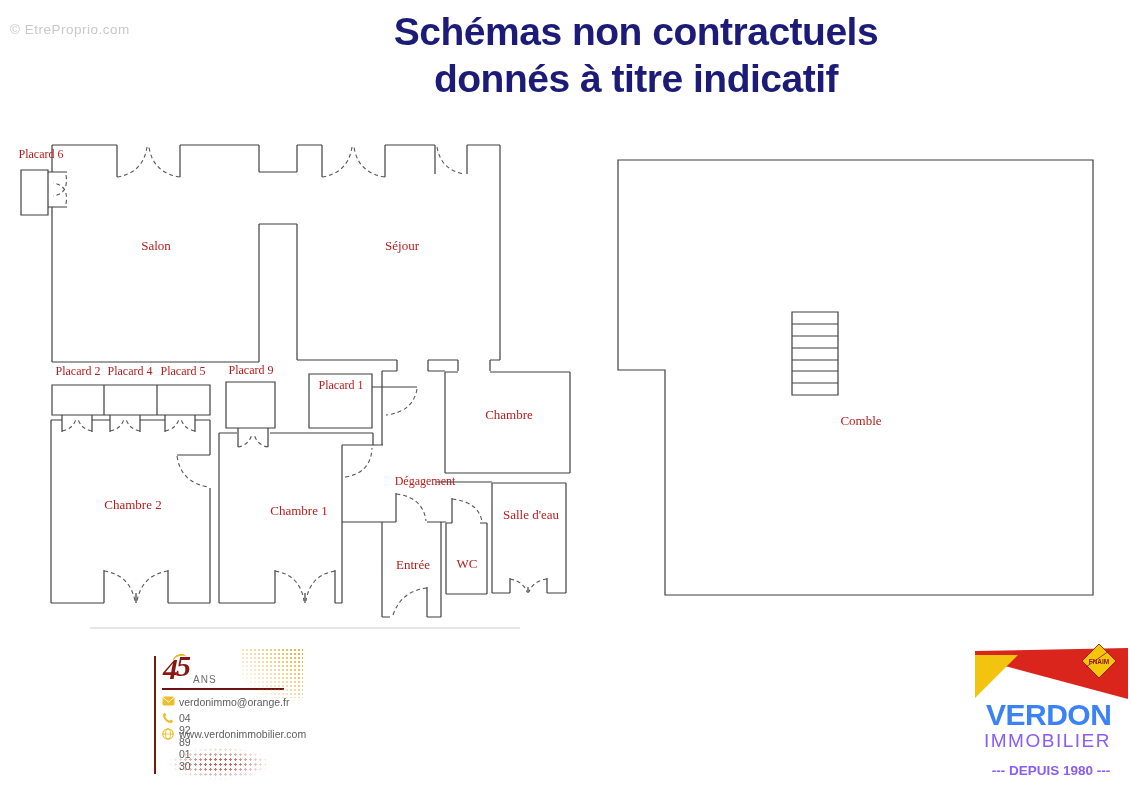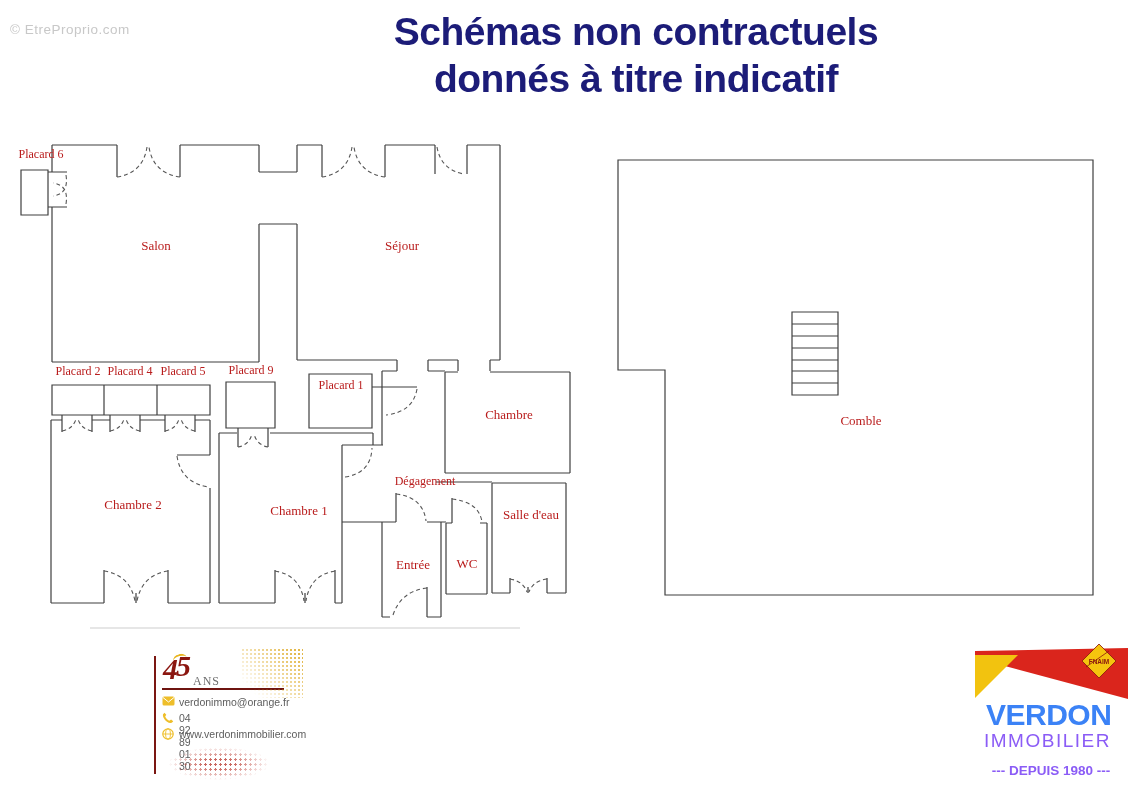--- a/index.html
+++ b/index.html
@@ -18,22 +18,22 @@
   
   .card-left{position:absolute;left:0;top:640px;width:160px;height:160px;}
   .divider-v{position:absolute;left:154px;top:656px;width:2px;height:118px;background:#7b1712;}
   
   .logo45{position:absolute;left:163px;top:652px;width:60px;height:36px;
           font-family:"Liberation Serif",serif;color:#8b1610;}
   .logo45 .d4{position:absolute;left:0;top:0;font-size:30px;font-weight:700;font-style:italic;}
   .logo45 .d5{position:absolute;left:13px;top:-3px;font-size:30px;font-weight:700;font-style:italic;}
   .logo45 .swoosh{position:absolute;left:10px;top:2px;width:14px;height:7px;
           border-top:2.5px solid #e8b41d;border-radius:50%/60% 60% 0 0;transform:rotate(-14deg);}
-  .logo45 .ans{position:absolute;left:30px;top:22px;font-family:Liberation Serif, serif;
-          font-size:12px;color:#6e6e6e;letter-spacing:1px;}
+  .logo45 .ans{position:absolute;left:30px;top:22px;font-family:Liberation Sans, sans-serif;
+          font-size:10px;color:#6e6e6e;letter-spacing:1px;}
   .rule-maroon{position:absolute;left:162px;top:688px;width:122px;height:2px;background:#6e1410;}
   .contact-row{position:absolute;left:162px;height:14px;font-size:10.5px;color:#5d5d5d;}
   .contact-row .txt{position:absolute;left:17px;top:0;}
   .contact-row .ic{position:absolute;left:0;top:0;}
   .halftone-red{position:absolute;left:168px;top:747px;width:102px;height:33px;border-radius:50%;
         background-image:radial-gradient(#b8342a 1px,transparent 1.3px);background-size:5px 5px;
         -webkit-mask-image:radial-gradient(closest-side,#000 30%,transparent 100%);
         mask-image:radial-gradient(closest-side,#000 30%,transparent 100%);opacity:.75;}
   .halftone-gold{position:absolute;left:241px;top:648px;width:62px;height:50px;
         background-image:radial-gradient(#dda71e 1px,transparent 1.2px);background-size:4px 4px;

